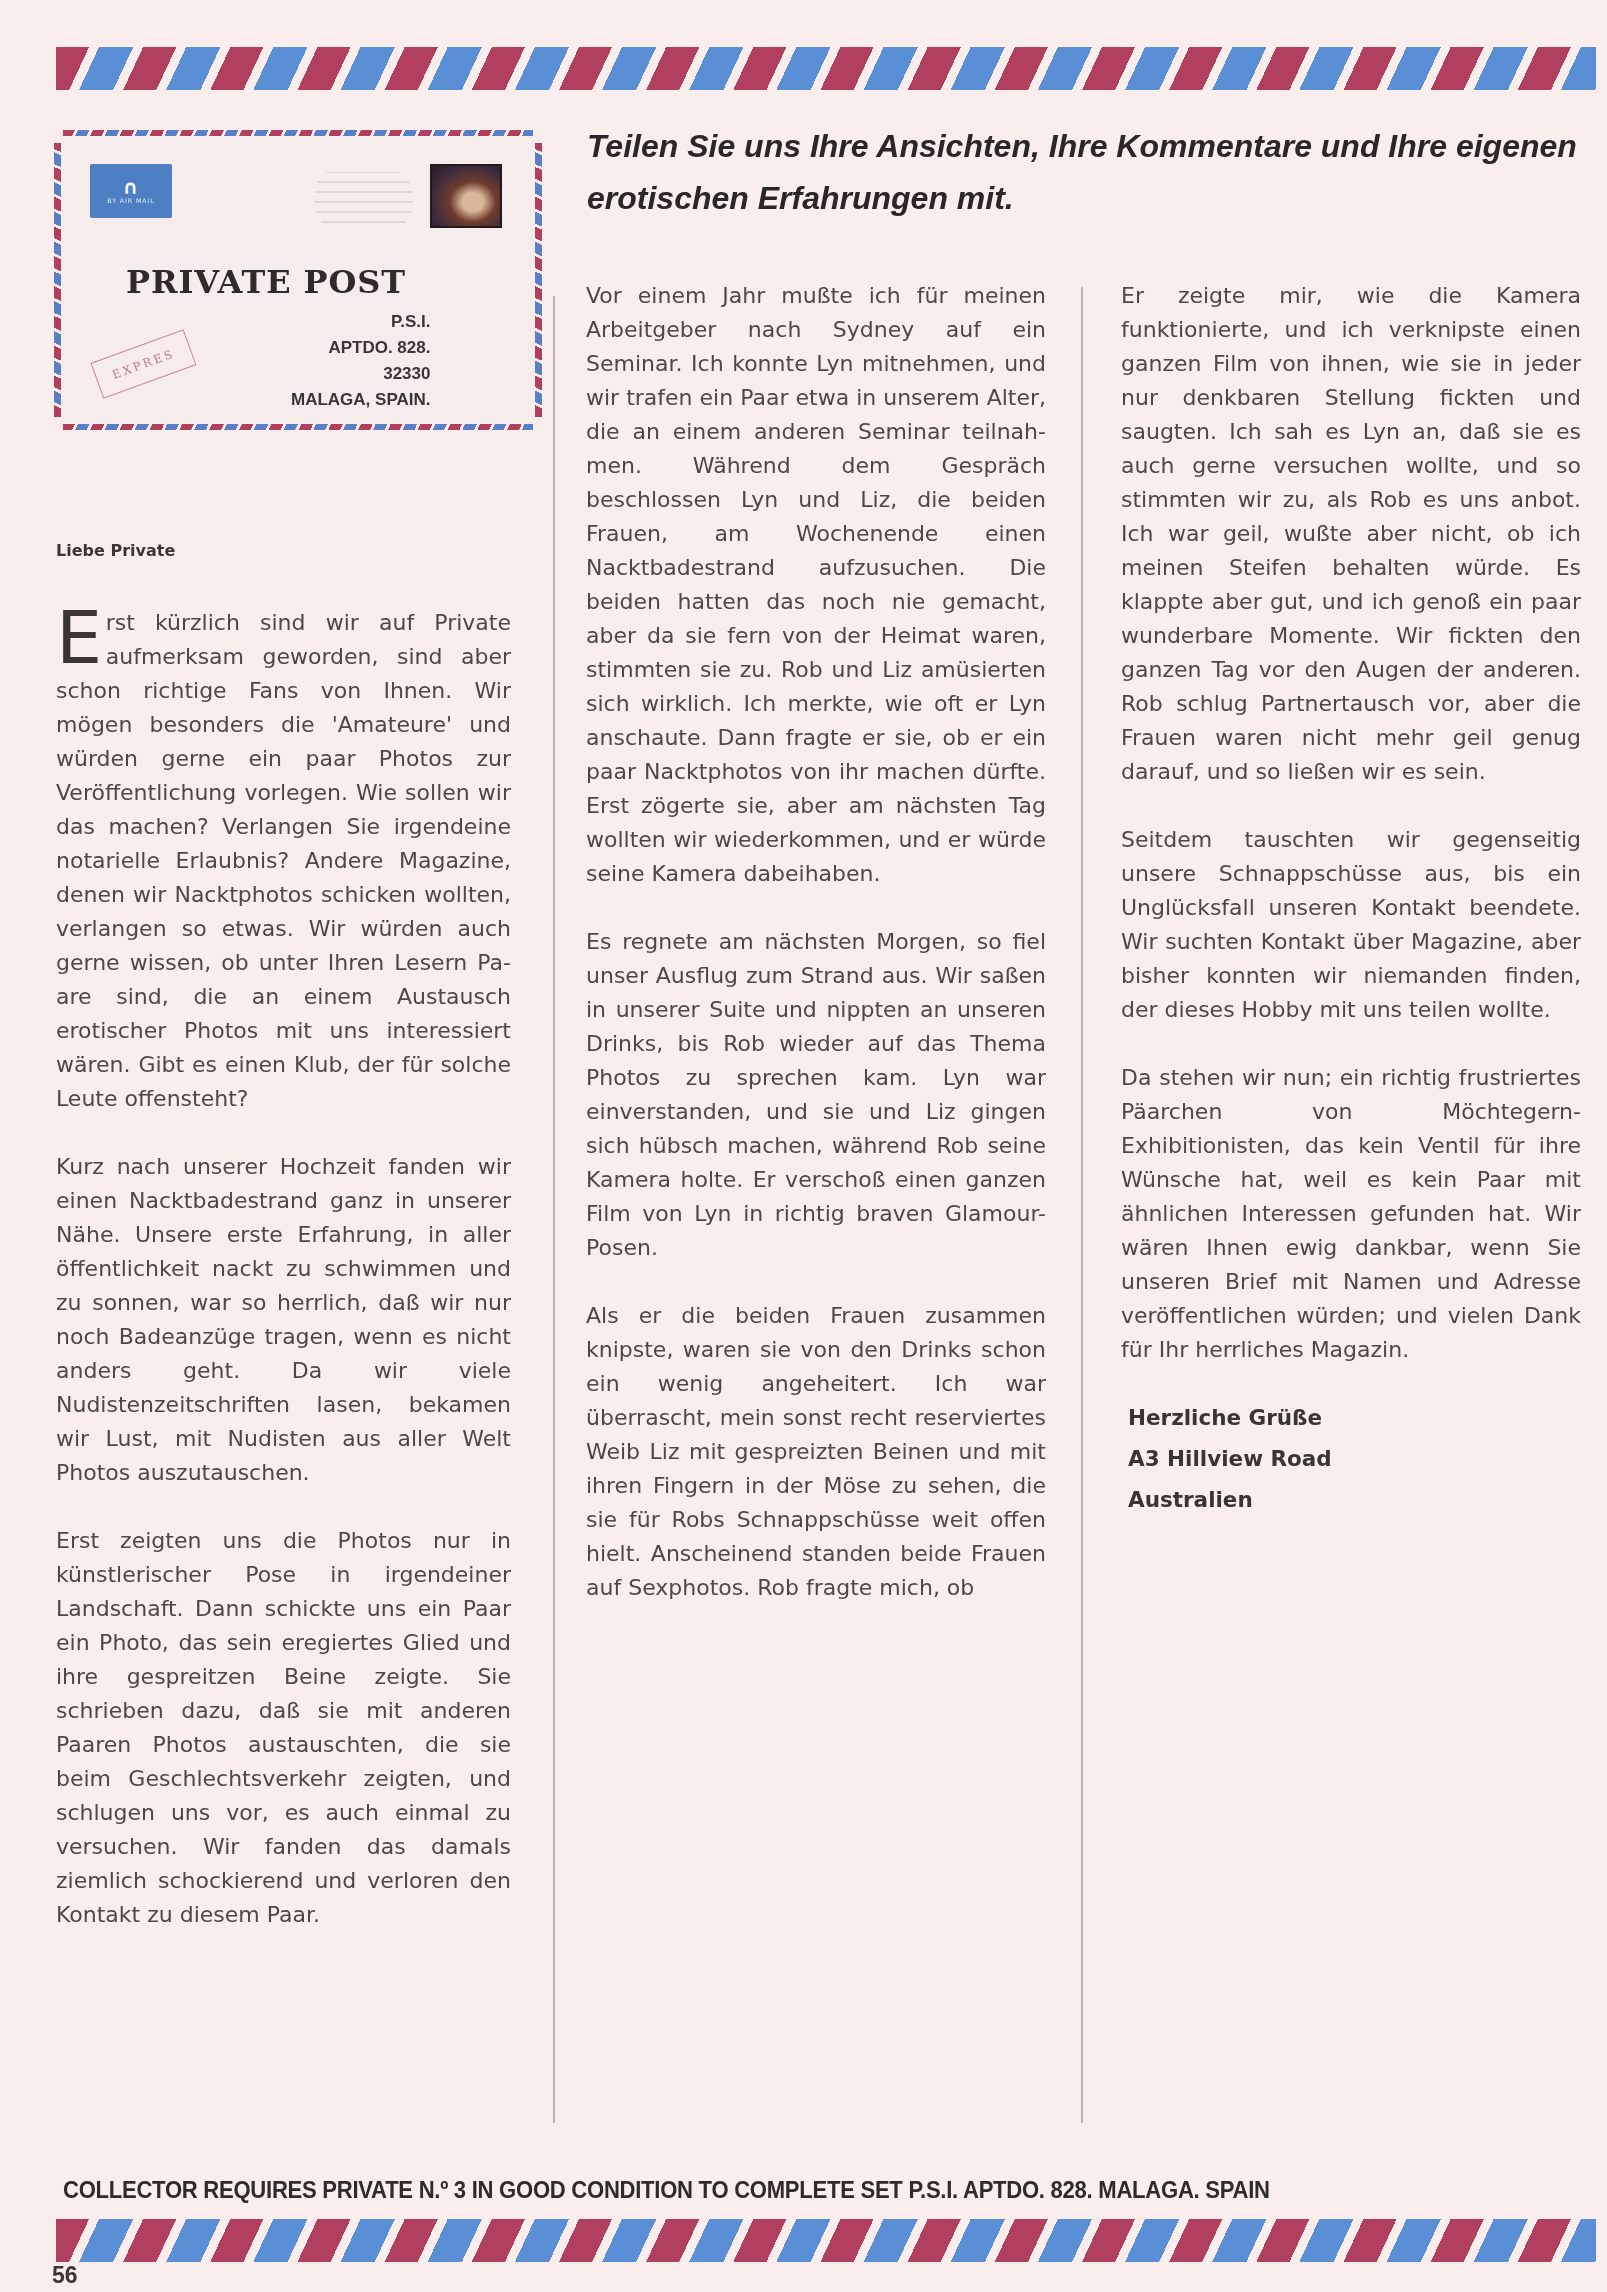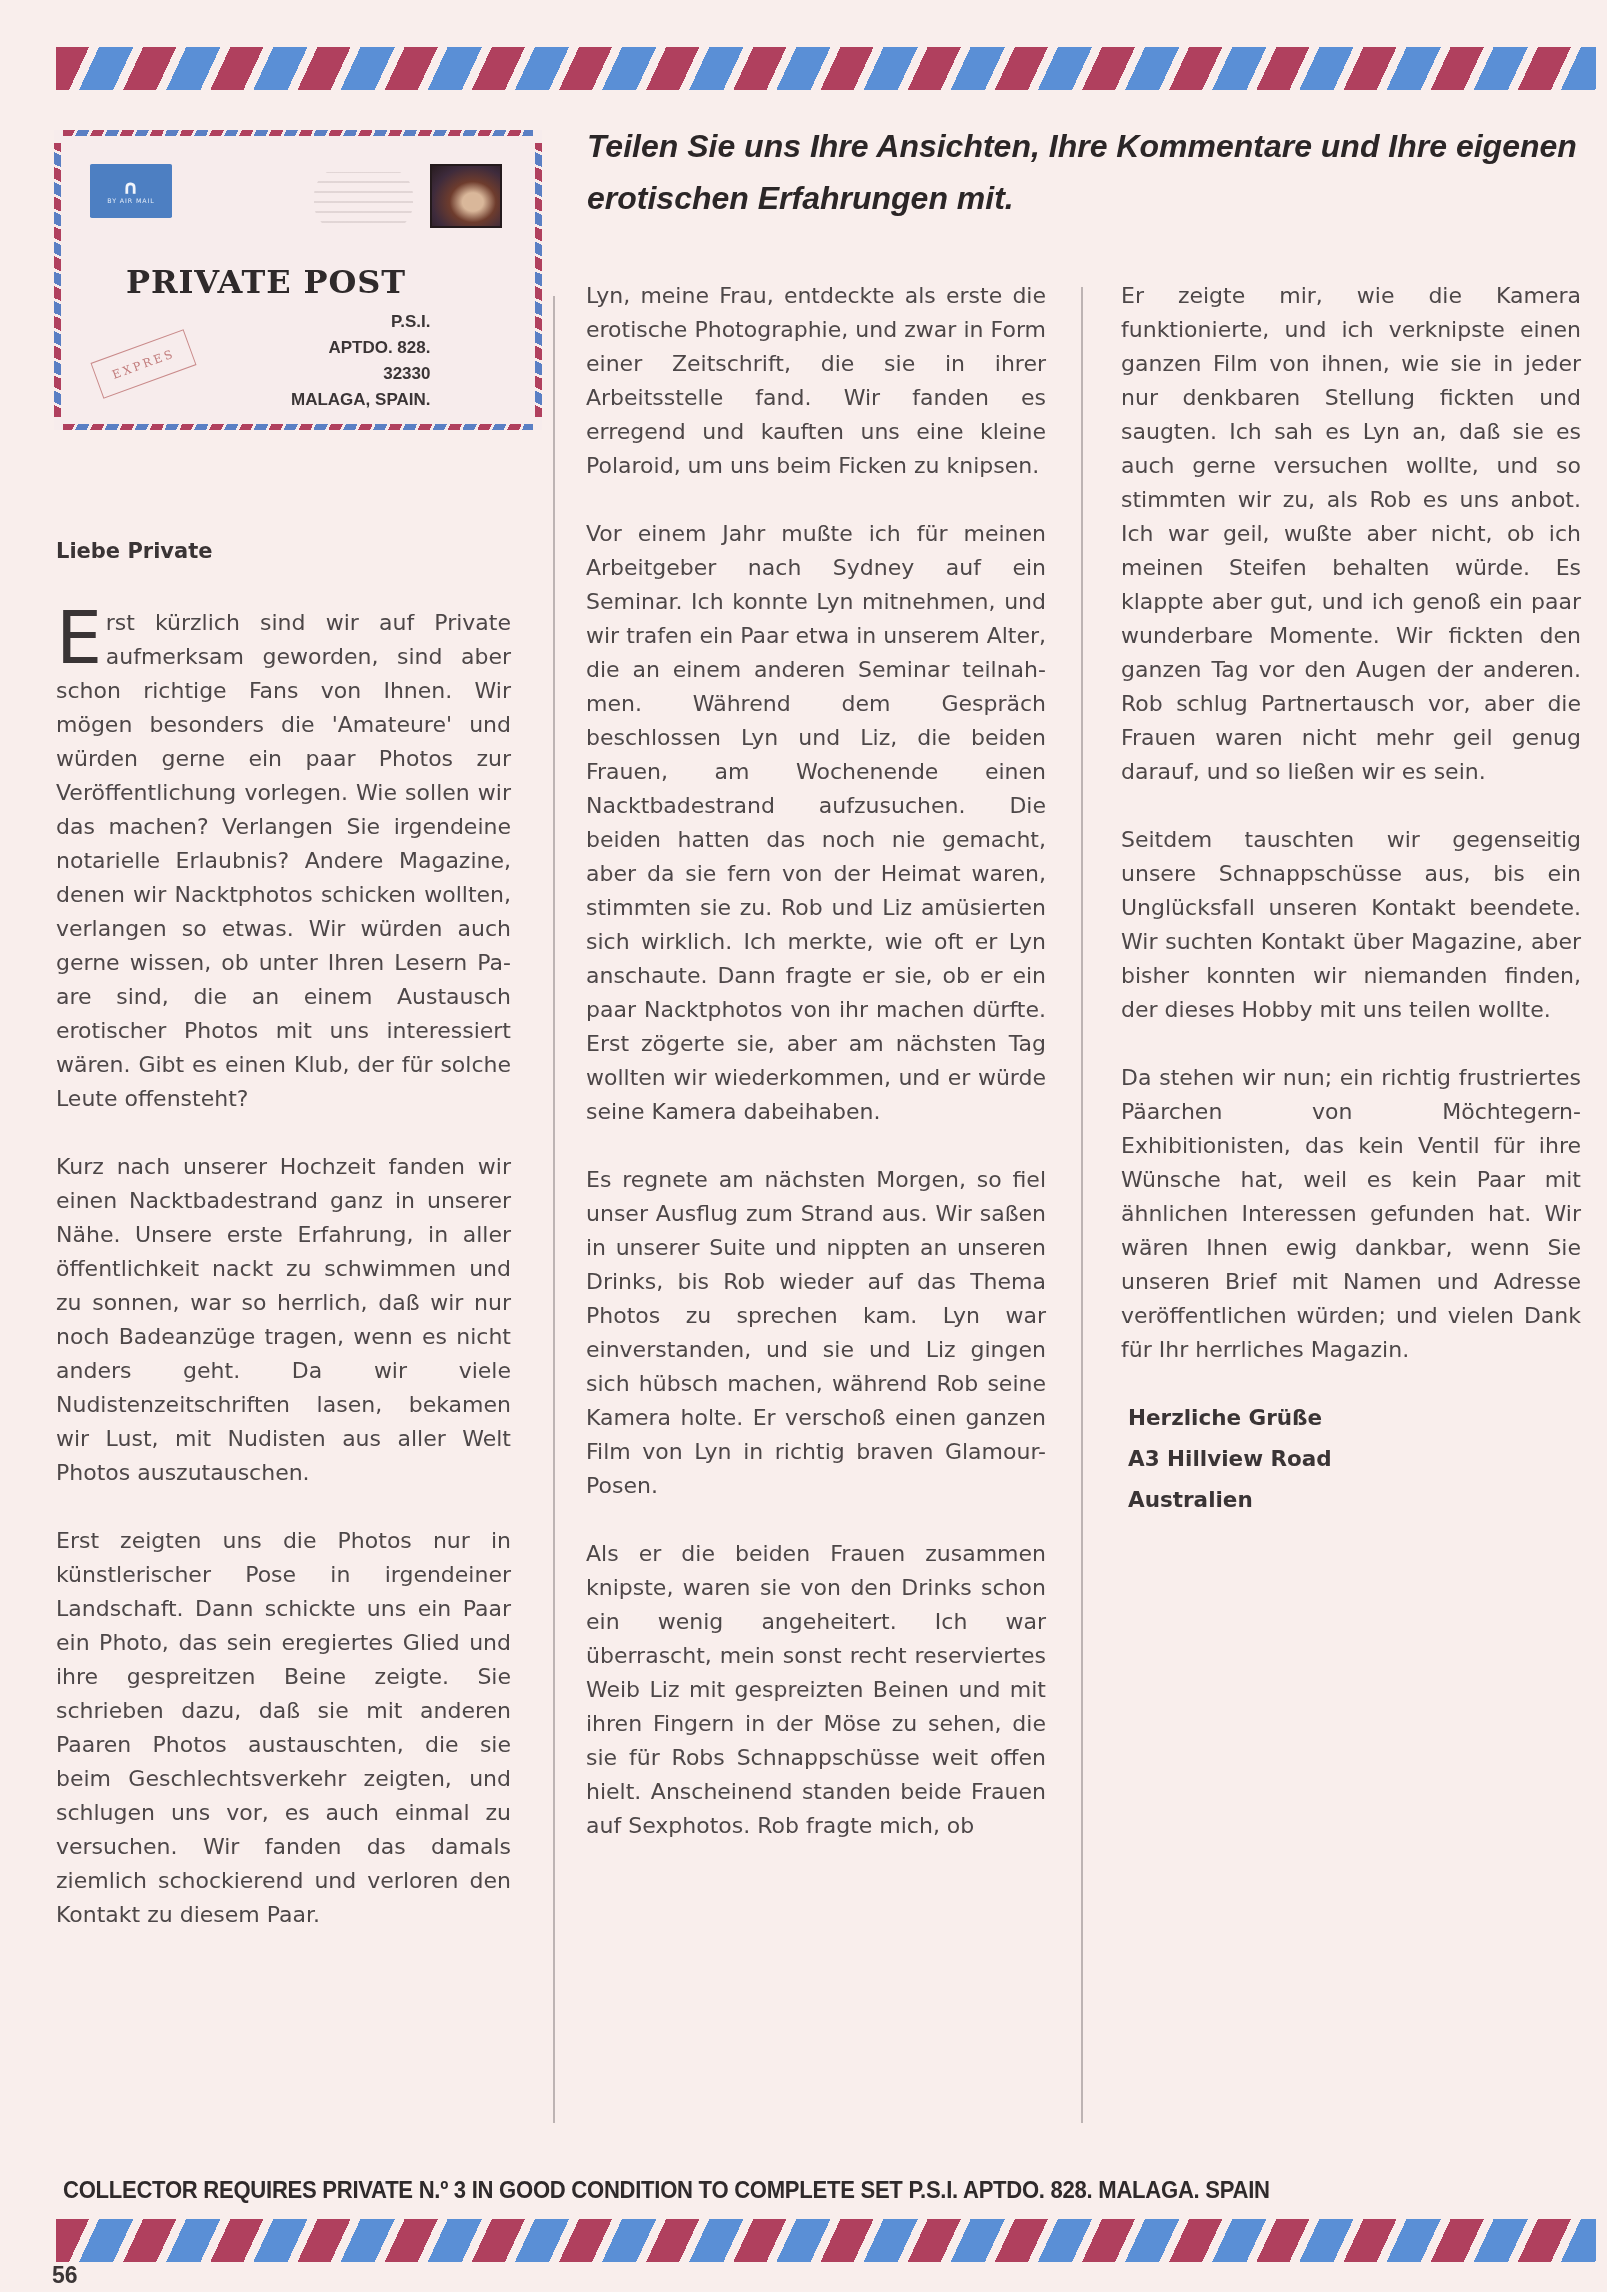--- a/index.html
+++ b/index.html
@@ -79,21 +79,21 @@
     position: absolute; left: 587px; top: 120px; width: 994px;
     font-family: "Liberation Sans", sans-serif; font-weight: bold; font-style: italic;
     font-size: 32px; line-height: 52px; color: #2b2627;
   }
 
   .col { position: absolute; font-family: "DejaVu Sans", sans-serif; font-size: 22px; line-height: 34px; color: #4d4748; }
   .col p { margin: 0 0 34px 0; text-align: justify; hyphens: manual; }
   .col-1 { left: 56px; top: 534px; width: 455px; }
   .col-2 { left: 586px; top: 279px; width: 460px; }
   .col-3 { left: 1121px; top: 279px; width: 460px; }
-  .salutation { font-weight: bold; font-size: 21px; color: #3a3435; margin-bottom: 38px !important; }
+  .salutation { font-weight: bold; font-size: 16px; color: #3a3435; margin-bottom: 38px !important; }
   .dropcap { float: left; font-size: 73px; line-height: 56px; margin: 3.6px 3.6px 0 0; color: #3a3435; font-family: "DejaVu Sans", sans-serif; }
   .signoff p { margin: 7px; font-weight: bold; font-size: 21.5px; line-height: 34px; color: #3a3435; text-align: left; }
 
   .col-divider { position: absolute; width: 1.8px; background: #bdb3b3; }
   .div-1 { left: 553px; top: 296px; height: 1827px; }
   .div-2 { left: 1081px; top: 287px; height: 1836px; }
 
   .footer-ad {
     position: absolute; left: 63px; top: 2176px; width: 1531px;
     font-family: "Liberation Sans", sans-serif; font-weight: bold; font-size: 24px;
@@ -141,21 +141,20 @@
 <div class="col-divider div-2"></div>
 
 <div class="col col-1">
   <p class="salutation">Liebe Private</p>
   <p><span class="dropcap">E</span><span>rst kürzlich sind wir auf Private aufmerksam geworden, sind aber schon richtige Fans von Ihnen. Wir mögen besonders die 'Amateure' und würden gerne ein paar Photos zur Veröffentlichung vorlegen. Wie sollen wir das ma­chen? Verlangen Sie irgendeine notarielle Erlaubnis? Andere Ma­gazine, denen wir Nacktphotos schicken wollten, verlangen so etwas. Wir würden auch gerne wissen, ob unter Ihren Lesern Pa­are sind, die an einem Austausch erotischer Photos mit uns interes­siert wären. Gibt es einen Klub, der für solche Leute offensteht?</span></p>
   <p>Kurz nach unserer Hochzeit fan­den wir einen Nacktbadestrand ganz in unserer Nähe. Unsere erste Erfahrung, in aller öffentli­chkeit nackt zu schwimmen und zu sonnen, war so herrlich, daß wir nur noch Badeanzüge tragen, wenn es nicht anders geht. Da wir viele Nudistenzeitschriften la­sen, bekamen wir Lust, mit Nu­disten aus aller Welt Photos aus­zutauschen.</p>
   <p>Erst zeigten uns die Photos nur in künstlerischer Pose in irgendeiner Landschaft. Dann schickte uns ein Paar ein Photo, das sein eregier­tes Glied und ihre gespreitzen Bei­ne zeigte. Sie schrieben dazu, daß sie mit anderen Paaren Photos austauschten, die sie beim Ges­chlechtsverkehr zeigten, und schlugen uns vor, es auch einmal zu versuchen. Wir fanden das da­mals ziemlich schockierend und verloren den Kontakt zu diesem Paar.</p>
 </div>
 
 <div class="col col-2">
-  <p>Lyn, meine Frau, entdeckte als erste die erotische Photographie, und zwar in Form einer Zeitschrift, die sie in ihrer Arbeitsstelle fand. Wir fanden es erregend und kauf­ten uns eine kleine Polaroid, um uns beim Ficken zu knipsen.</p>
   <p>Vor einem Jahr mußte ich für mei­nen Arbeitgeber nach Sydney auf ein Seminar. Ich konnte Lyn mit­nehmen, und wir trafen ein Paar etwa in unserem Alter, die an ei­nem anderen Seminar teilnah­men. Während dem Gespräch beschlossen Lyn und Liz, die bei­den Frauen, am Wochenende ei­nen Nacktbadestrand aufzusu­chen. Die beiden hatten das noch nie gemacht, aber da sie fern von der Heimat waren, stimmten sie zu. Rob und Liz amüsierten sich wirklich. Ich merkte, wie oft er Lyn anschaute. Dann fragte er sie, ob er ein paar Nacktphotos von ihr machen dürfte. Erst zögerte sie, aber am nächsten Tag wollten wir wiederkommen, und er würde sei­ne Kamera dabeihaben.</p>
   <p>Es regnete am nächsten Morgen, so fiel unser Ausflug zum Strand aus. Wir saßen in unserer Suite und nippten an unseren Drinks, bis Rob wieder auf das Thema Photos zu sprechen kam. Lyn war einverstanden, und sie und Liz gingen sich hübsch machen, wäh­rend Rob seine Kamera holte. Er verschoß einen ganzen Film von Lyn in richtig braven Glamour-Posen.</p>
   <p>Als er die beiden Frauen zusam­men knipste, waren sie von den Drinks schon ein wenig angehei­tert. Ich war überrascht, mein sonst recht reserviertes Weib Liz mit gespreizten Beinen und mit ihren Fingern in der Möse zu se­hen, die sie für Robs Schnapp­schüsse weit offen hielt. Anschei­nend standen beide Frauen auf Sexphotos. Rob fragte mich, ob</p>
 </div>
 
 <div class="col col-3">
   <p>Er zeigte mir, wie die Kamera funktionierte, und ich verknipste einen ganzen Film von ihnen, wie sie in jeder nur denkbaren Ste­llung fickten und saugten. Ich sah es Lyn an, daß sie es auch gerne versuchen wollte, und so stimm­ten wir zu, als Rob es uns anbot. Ich war geil, wußte aber nicht, ob ich meinen Steifen behalten wür­de. Es klappte aber gut, und ich genoß ein paar wunderbare Mo­mente. Wir fickten den ganzen Tag vor den Augen der anderen. Rob schlug Partnertausch vor, aber die Frauen waren nicht mehr geil genug darauf, und so ließen wir es sein.</p>
   <p>Seitdem tauschten wir gegensei­tig unsere Schnappschüsse aus, bis ein Unglücksfall unseren Kon­takt beendete. Wir suchten Kon­takt über Magazine, aber bisher konnten wir niemanden finden, der dieses Hobby mit uns teilen wollte.</p>
   <p>Da stehen wir nun; ein richtig frustriertes Päarchen von Möchte­gern-Exhibitionisten, das kein Ventil für ihre Wünsche hat, weil es kein Paar mit ähnlichen Interes­sen gefunden hat. Wir wären Ihnen ewig dankbar, wenn Sie unseren Brief mit Namen und Ad­resse veröffentlichen würden; und vielen Dank für Ihr herrliches Magazin.</p>
   <div class="signoff">

